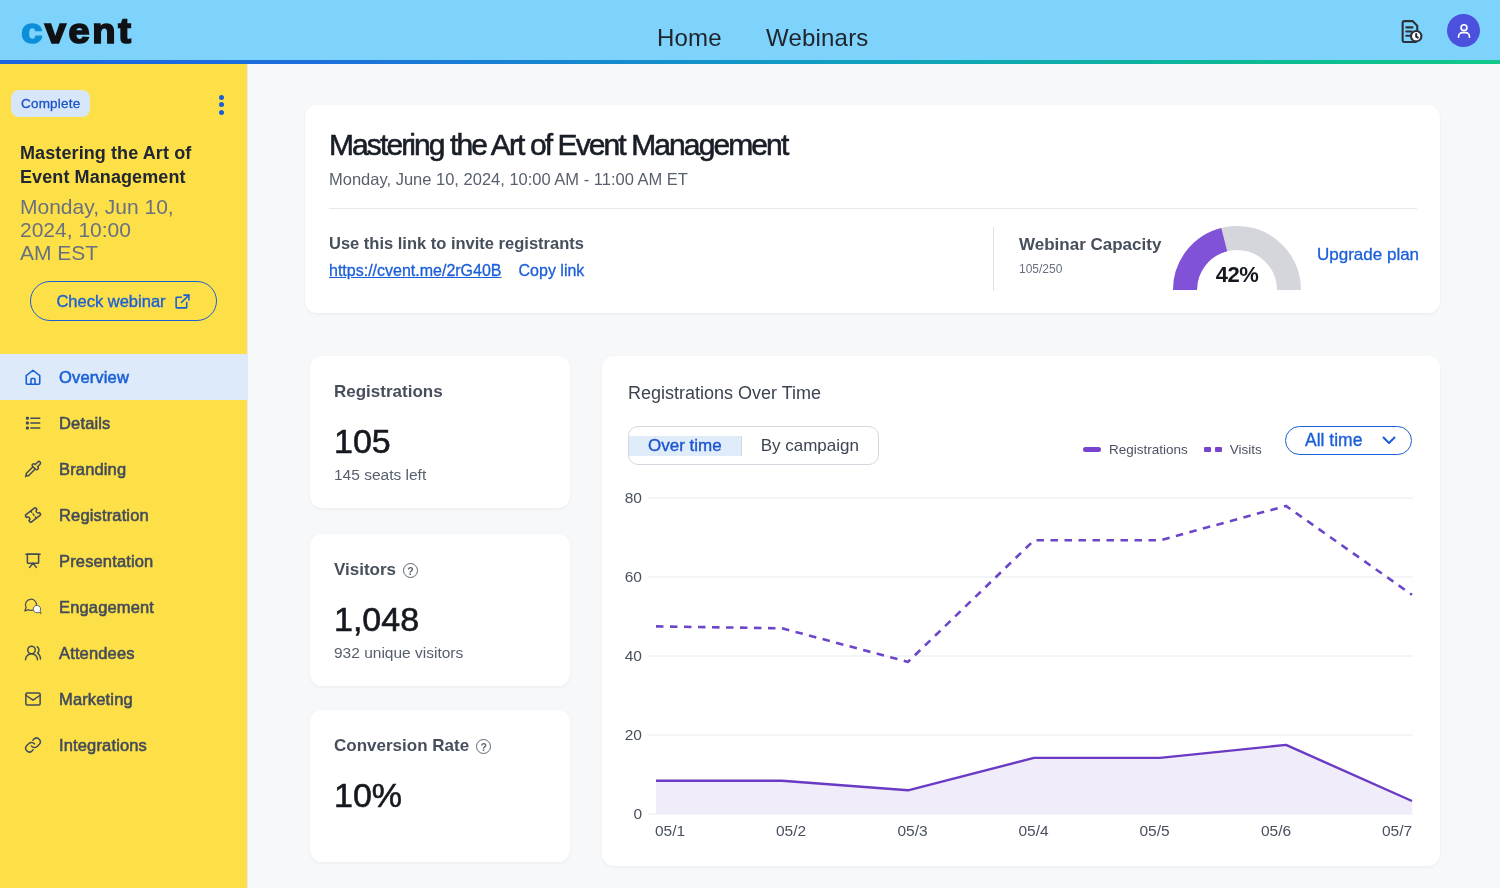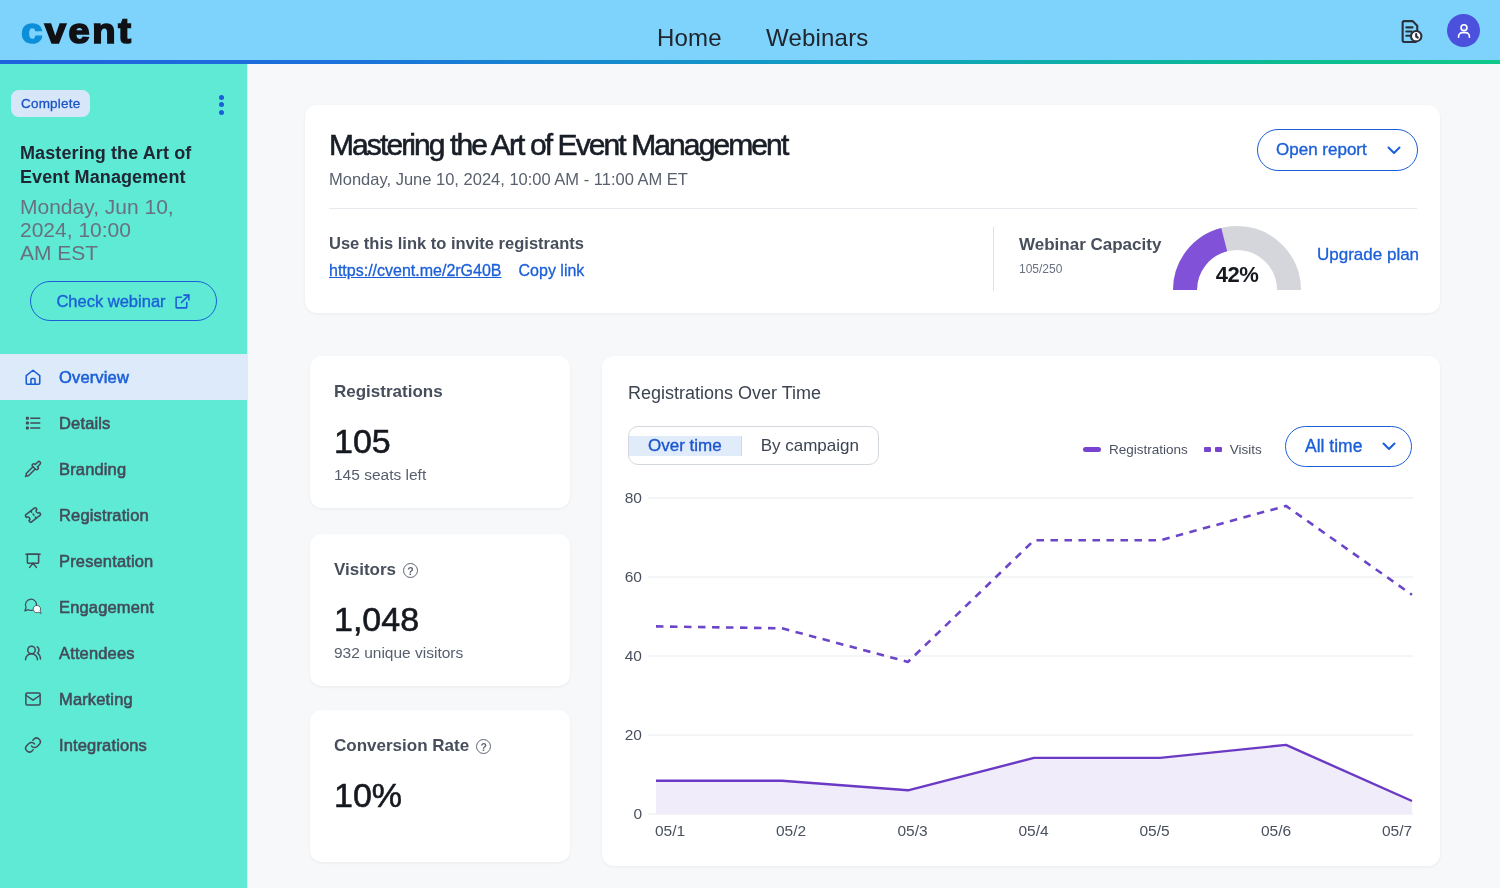--- a/index.html
+++ b/index.html
@@ -11,21 +11,21 @@
 .gradbar { position:absolute; top:60px; left:0; width:1500px; height:4px;
   background:linear-gradient(90deg,#1d64dd 0%, #1d6fdd 20%, #119ec2 55%, #0cbb92 85%, #10c98a 100%); z-index:6; }
 .logo { position:absolute; left:20px; top:12px; }
 .topnav a { position:absolute; font-size:24px; font-weight:400; color:#20252e; text-decoration:none; top:24px; letter-spacing:.2px; }
 .topnav .n1 { left:657px; } .topnav .n2 { left:766px; }
 .top-ic { position:absolute; top:19px; left:1399px; }
 .avatar { position:absolute; top:14px; left:1447px; width:33px; height:33px; border-radius:50%; background:#4b50dd; }
 .avatar svg { position:absolute; left:6.5px; top:6.5px; }
 
 
-.sidebar { position:absolute; top:64px; left:0; width:248px; height:824px; background:#5eead4; border-right:1px solid #e7e9ee; }
+.sidebar { position:absolute; top:64px; left:0; width:248px; height:824px; background:#fde047; border-right:1px solid #e7e9ee; }
 .badge-row { padding:26px 20px 0 11px; display:flex; justify-content:space-between; align-items:flex-start; }
 .badge { background:#d8e6f9; color:#1b55c5; font-size:13.5px; font-weight:400; -webkit-text-stroke:0.3px #1b55c5; padding:6px 10px; border-radius:8px; letter-spacing:.2px; }
 .dots { padding-top:2px; margin-right:3px; }
 .dots span { display:block; width:5px; height:5px; border-radius:50%; background:#1b5fd8; margin:2.5px 0; }
 .side-title { padding:24px 20px 0 20px; font-size:18px; line-height:24px; font-weight:700; color:#202633; letter-spacing:.1px; }
 .side-date { padding:6px 20px 0 20px; font-size:21px; line-height:23px; color:#697080; }
 .check-btn { margin:17px 0 0 30px; width:187px; height:40px; border:1.5px solid #1b5fd8; border-radius:20px; background:transparent; color:#1b5fd8; font-family:"Liberation Sans",sans-serif; font-size:16.5px; font-weight:400; -webkit-text-stroke:0.35px #1b5fd8; display:flex; align-items:center; justify-content:center; gap:8px; }
 .sidenav { margin-top:33px; }
 .snav-item { display:flex; align-items:center; gap:17px; height:46px; padding-left:24px; font-size:16.5px; font-weight:400; -webkit-text-stroke:0.55px #434b59; color:#434b59; letter-spacing:.15px; }
 .snav-item svg { flex:0 0 auto; }
@@ -61,21 +61,21 @@
 
 
 .chartcard { left:354px; top:292px; width:838px; height:510px; }
 .ch-title { position:absolute; left:26px; top:27px; font-size:18px; font-weight:400; color:#3c4452; }
 .toggle { position:absolute; left:26px; top:70px; height:39px; border:1px solid #d3d7de; border-radius:10px; background:#fff; display:flex; overflow:hidden;align-items:center; }
 .toggle .seg { font-size:17px; display:flex; align-items:center; padding:0 19px; color:#3c4452; }
 .toggle .seg.on { background:#e1ecfb; color:#1b55cf; border-right:1px solid #d3d7de; -webkit-text-stroke:0.35px #1b55cf; }
 .legend { position:absolute; left:481px; top:86px; display:flex; align-items:center; gap:8px; font-size:13.5px; color:#4a5160; white-space:nowrap; }
 .l-solid { display:inline-block; width:18px; height:5px; border-radius:2.5px; background:#7743cf; }
 .l-dash { display:inline-block; width:7px; height:5px; border-radius:1px; background:#7743cf; }
-.alltime { position:absolute; left:683px; top:70px; width:127px; height:41px; border:1.5px solid #1b5fd8; border-radius:21px; color:#1b5fd8; font-size:17.5px; font-weight:400; -webkit-text-stroke:0.35px #1b5fd8; display:flex; align-items:center; justify-content:space-between; padding:0 15px 0 19px; background:#fff; }
+.alltime { position:absolute; left:683px; top:70px; width:127px; height:29px; border:1.5px solid #1b5fd8; border-radius:21px; color:#1b5fd8; font-size:17.5px; font-weight:400; -webkit-text-stroke:0.35px #1b5fd8; display:flex; align-items:center; justify-content:space-between; padding:0 15px 0 19px; background:#fff; }
 .chartsvg { position:absolute; left:0px; top:0px; }
 </style>
 </head>
 <body>
 
 <div class="topbar">
   <div class="logo">
     <svg width="130" height="36" viewBox="0 0 130 36">
       <text x="1" y="29" transform="scale(1.155,1.08)" font-family="Liberation Sans, sans-serif" font-size="33" font-weight="700" letter-spacing="2.2" fill="#101114" stroke="#101114" stroke-width="1.6"><tspan fill="#0c8fd9" stroke="#0c8fd9">c</tspan>vent</text>
     </svg>
@@ -180,25 +180,20 @@
           <path d="M14 10.5a5 5 0 0 0-7.5-.5l-3 3a5 5 0 0 0 7 7.1l1.7-1.7"></path>
         </svg>
       Integrations</div>
   </div>
 </div>
 
 <div class="main">
   <div class="card headcard">
     <div class="hc-title">Mastering the Art of Event Management</div>
     <div class="hc-date">Monday, June 10, 2024, 10:00 AM - 11:00 AM ET</div>
-    <div class="open-report">Open report
-      <svg width="14" height="9" viewBox="0 0 14 9" fill="none" stroke="#1b5fd8" stroke-width="2" stroke-linecap="round" stroke-linejoin="round">
-          <path d="M1.5 1.5L7 7l5.5-5.5"></path>
-        </svg>
-    </div>
     <div class="hc-div"></div>
     <div class="hc-invite">Use this link to invite registrants</div>
     <div class="hc-linkrow"><a>https://cvent.me/2rG40B</a><span class="copy">Copy link</span></div>
     <div class="vdiv"></div>
     <div class="wc-title">Webinar Capacity</div>
     <div class="wc-num">105/250</div>
     <div class="gauge">
       <svg width="128" height="64" viewBox="0 0 128 64">
         <path d="M 12 64 A 52 52 0 0 1 116 64" fill="none" stroke="#d4d6db" stroke-width="24"></path>
         <path id="garc" d="M 12 64 A 52 52 0 0 1 116 64" fill="none" stroke="#8152d8" stroke-width="24" stroke-dasharray="68.6 163.4"></path>

